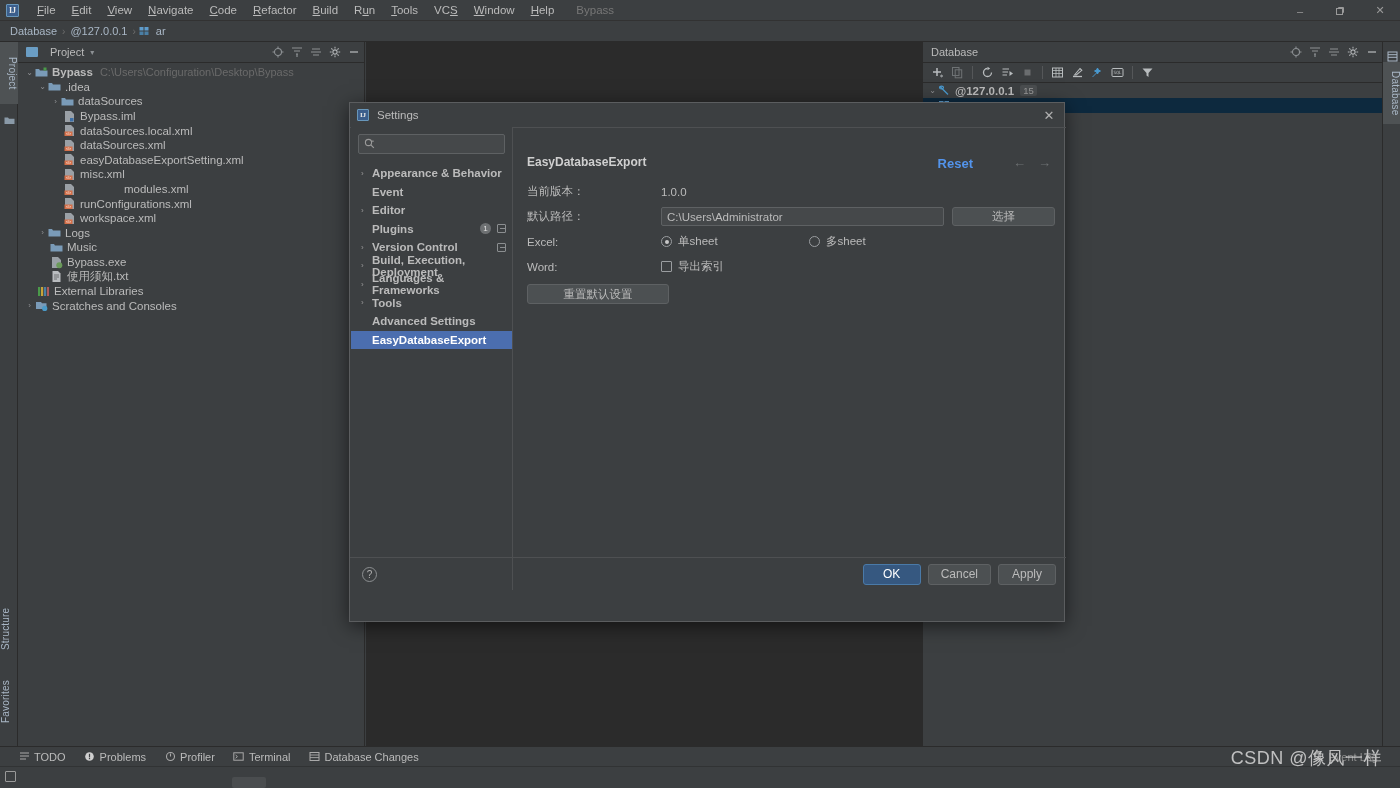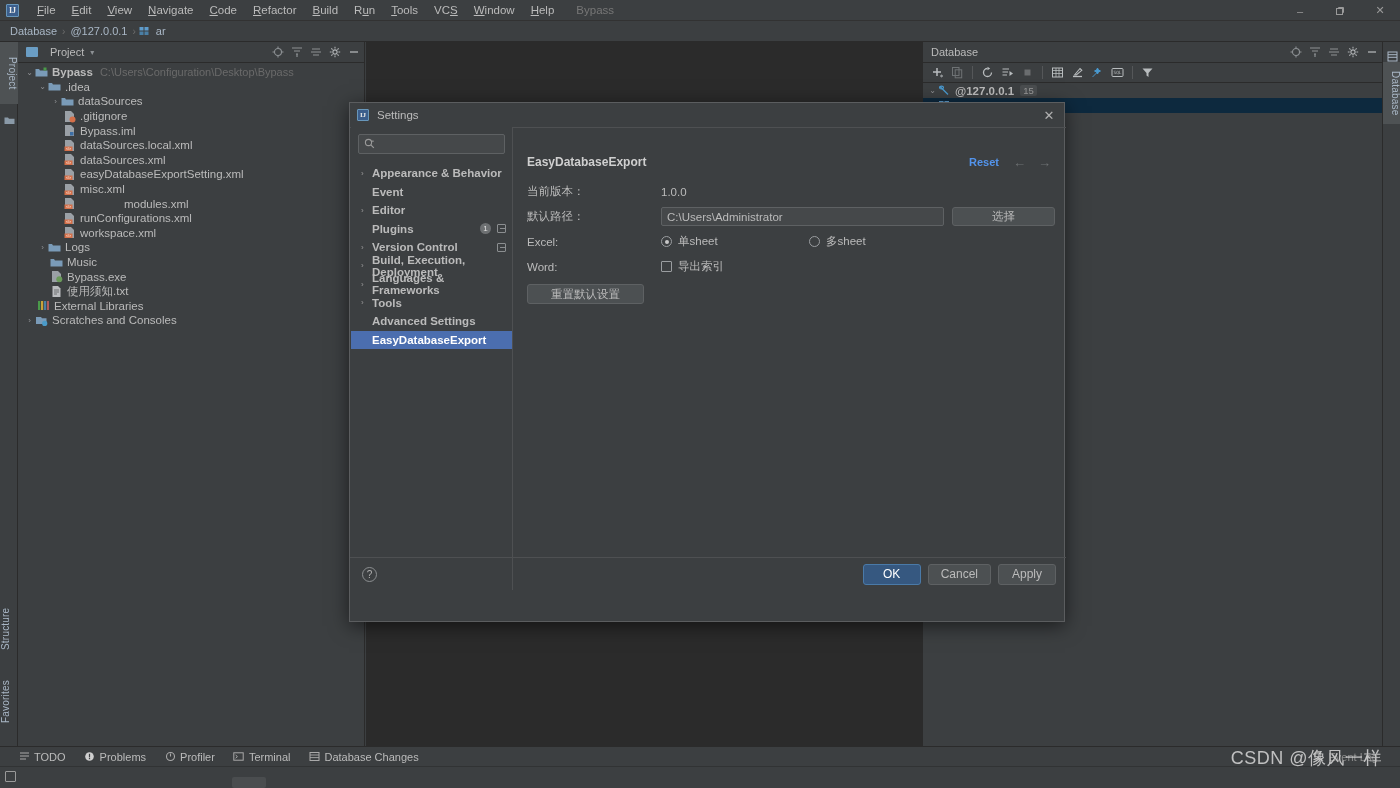--- a/index.html
+++ b/index.html
@@ -227,21 +227,21 @@
     position: relative; }
   .cicon-sq::after { content: ""; position: absolute; left: 2px; top: 3px;
     width: 5px; height: 1px; background: #8b8e90; }
 
   .dlg-right { position: absolute; left: 163px; top: 0; width: 552px; height: 463px; }
   .dlg-h {
     position: absolute; left: 14px; top: 28px; font-size: 12px;
     font-weight: bold; color: #cfcfcf;
   }
   .reset-link {
-    position: absolute; right: 66px; top: 29px; font-size: 11px;
+    position: absolute; right: 92px; top: 29px; font-size: 13px;
     color: #5394ec; font-weight: bold;
   }
   .nav-arrows { position: absolute; right: 14px; top: 28px;
     display: flex; gap: 12px; color: #6e7173; font-size: 13px; }
   .form { position: absolute; left: 14px; top: 55px; width: 528px; }
   .frow { display: flex; align-items: center; height: 19px; margin-bottom: 6px; }
   .flabel { width: 134px; font-size: 11.5px; color: #bbbbbb; }
   .fval { font-size: 11.5px; color: #bbbbbb; }
   .textinput {
     width: 283px; height: 19px; background: #45484a; border: 1px solid #5e6163;
@@ -261,21 +261,21 @@
   .radio.on::after {
     content: ""; position: absolute; left: 2.5px; top: 2.5px;
     width: 4px; height: 4px; border-radius: 50%; background: #c8c8c8;
   }
   .checkbox {
     width: 11px; height: 11px; border: 1px solid #9a9da0; border-radius: 1px;
     margin-right: 6px; flex: 0 0 11px;
   }
   .opt { display: flex; align-items: center; font-size: 11.5px; color: #bbbbbb; }
   .btn-reset-default {
-    margin-top: 8px; width: 117px; height: 20px; background: #4c5052;
+    margin-top: 8px; width: 142px; height: 20px; background: #4c5052;
     border: 1px solid #5e6163; border-radius: 3px; color: #bbbbbb;
     font-size: 11.5px; display: flex; align-items: center; justify-content: center;
   }
   .dlg-footer {
     position: absolute; left: 0; bottom: 0; width: 716px; height: 33px;
     border-top: 1px solid #4e5052; display: flex; align-items: center;
   }
   .help-btn {
     margin-left: 12px; width: 15px; height: 15px; border-radius: 50%;
     border: 1px solid #8c8f91; color: #b0b0b0; font-size: 10px;
@@ -489,29 +489,20 @@
       <div class="trow" style="padding-left:32px;">
         <span class="arrow">›</span>
         <span class="ficon">
           <svg width="13" height="13" viewBox="0 0 13 13">
               <path d="M0.5 3 H4 L5 4.4 H12.5 V10.5 H0.5 Z" fill="#7a9bb8"></path>
             </svg>
         </span>
         <span class="tlabel">dataSources</span>
       </div>
 
-      <div class="trow" style="padding-left:45px;">
-        <span class="ficon">
-          <svg width="13" height="13" viewBox="0 0 13 13">
-              <path d="M2 1 H8 L11 4 V12 H2 Z" fill="#9aa0a6"></path>
-              <circle cx="9.5" cy="9.5" r="3" fill="#d4704a"></circle>
-            </svg>
-        </span>
-        <span class="tlabel">.gitignore</span>
-      </div>
 
       <div class="trow" style="padding-left:45px;">
         <span class="ficon">
           <svg width="13" height="13" viewBox="0 0 13 13">
               <path d="M2 1 H8 L11 4 V12 H2 Z" fill="#9aa0a6"></path>
               <rect x="7" y="8" width="3.5" height="3.5" fill="#3c6ea5"></rect>
             </svg>
         </span>
         <span class="tlabel">Bypass.iml</span>
       </div>

